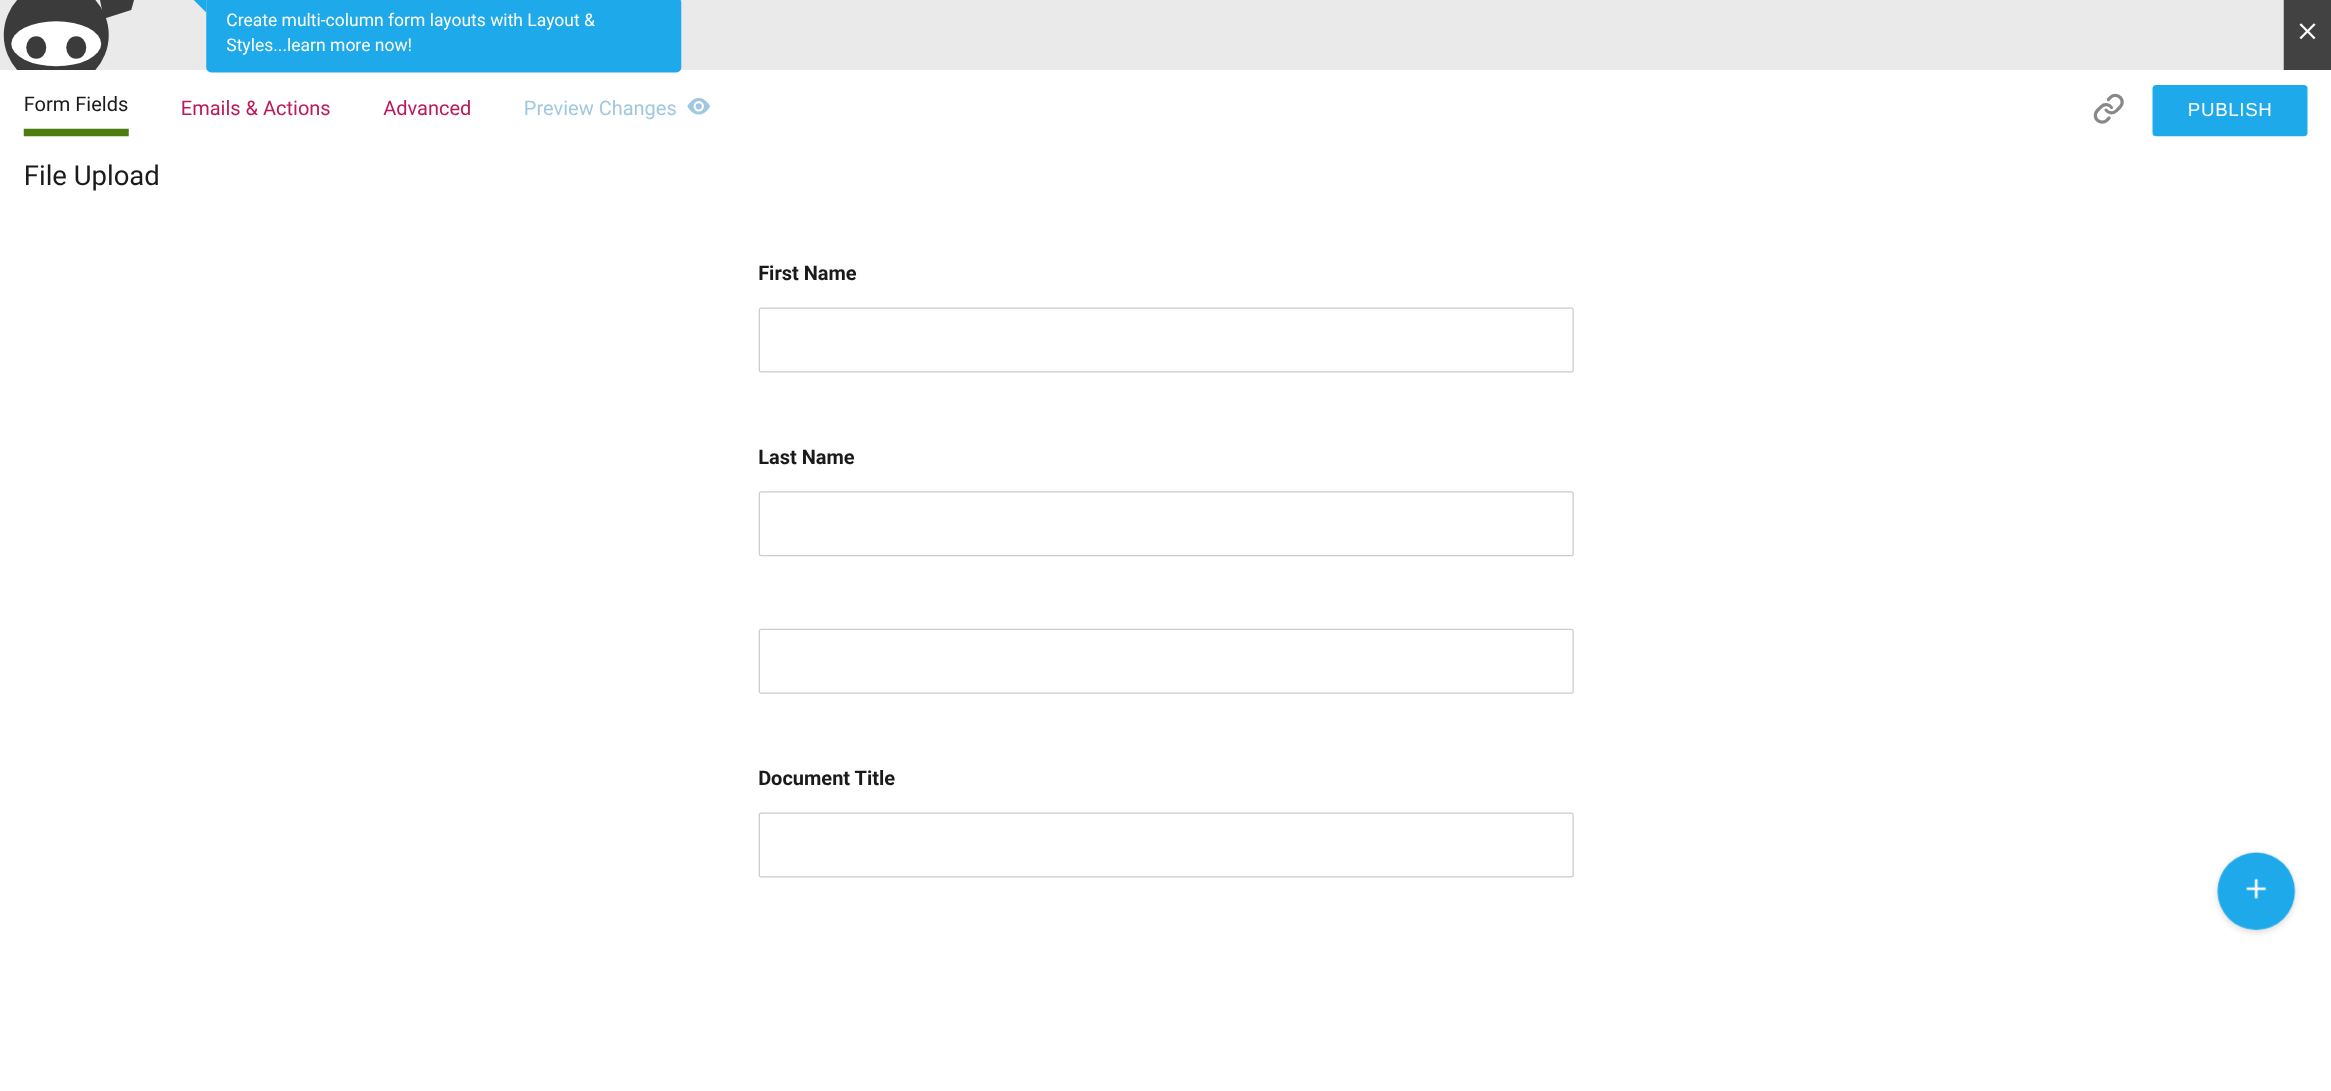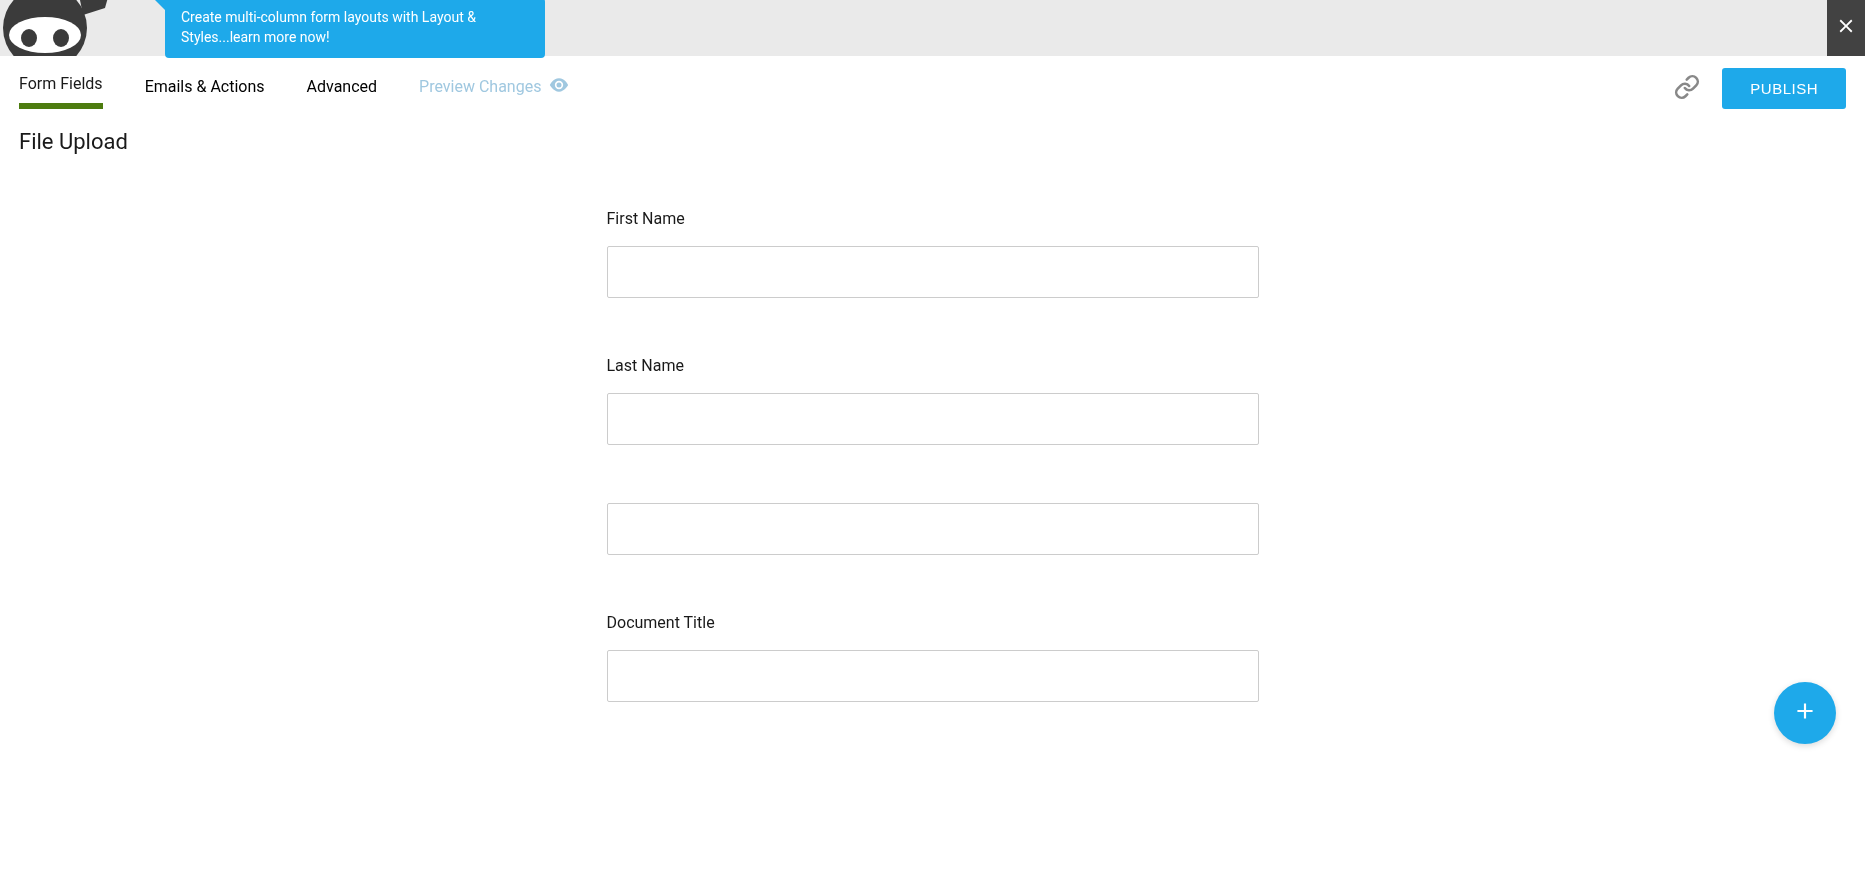--- a/index.html
+++ b/index.html
@@ -85,21 +85,21 @@
       align-items: center;
       padding: 18px 19px 0 19px;
       position: relative;
     }
     .tab-bar .tabs {
       display: flex;
       gap: 42px;
     }
     .tab {
       font-size: 16px;
-      color: #000000;
+      color: #be185d;
       padding-bottom: 10px;
       cursor: pointer;
       display: flex;
       align-items: center;
       gap: 8px;
     }
     .tab.active {
       color: #1a1a1a;
       border-bottom: 6px solid #4d7c0f;
     }
@@ -150,21 +150,21 @@
       max-width: 652px;
       margin: 55px auto 0 auto;
       padding: 0 0 0 0;
     }
     .form-field {
       margin-bottom: 58px;
     }
     .form-field label {
       display: block;
       font-size: 16px;
-      font-weight: 400;
+      font-weight: 700;
       color: #1a1a1a;
       margin-bottom: 18px;
     }
     .form-field input {
       width: 100%;
       height: 52px;
       border: 1px solid #cccccc;
       border-radius: 2px;
       font-size: 16px;
       padding: 0 12px;

